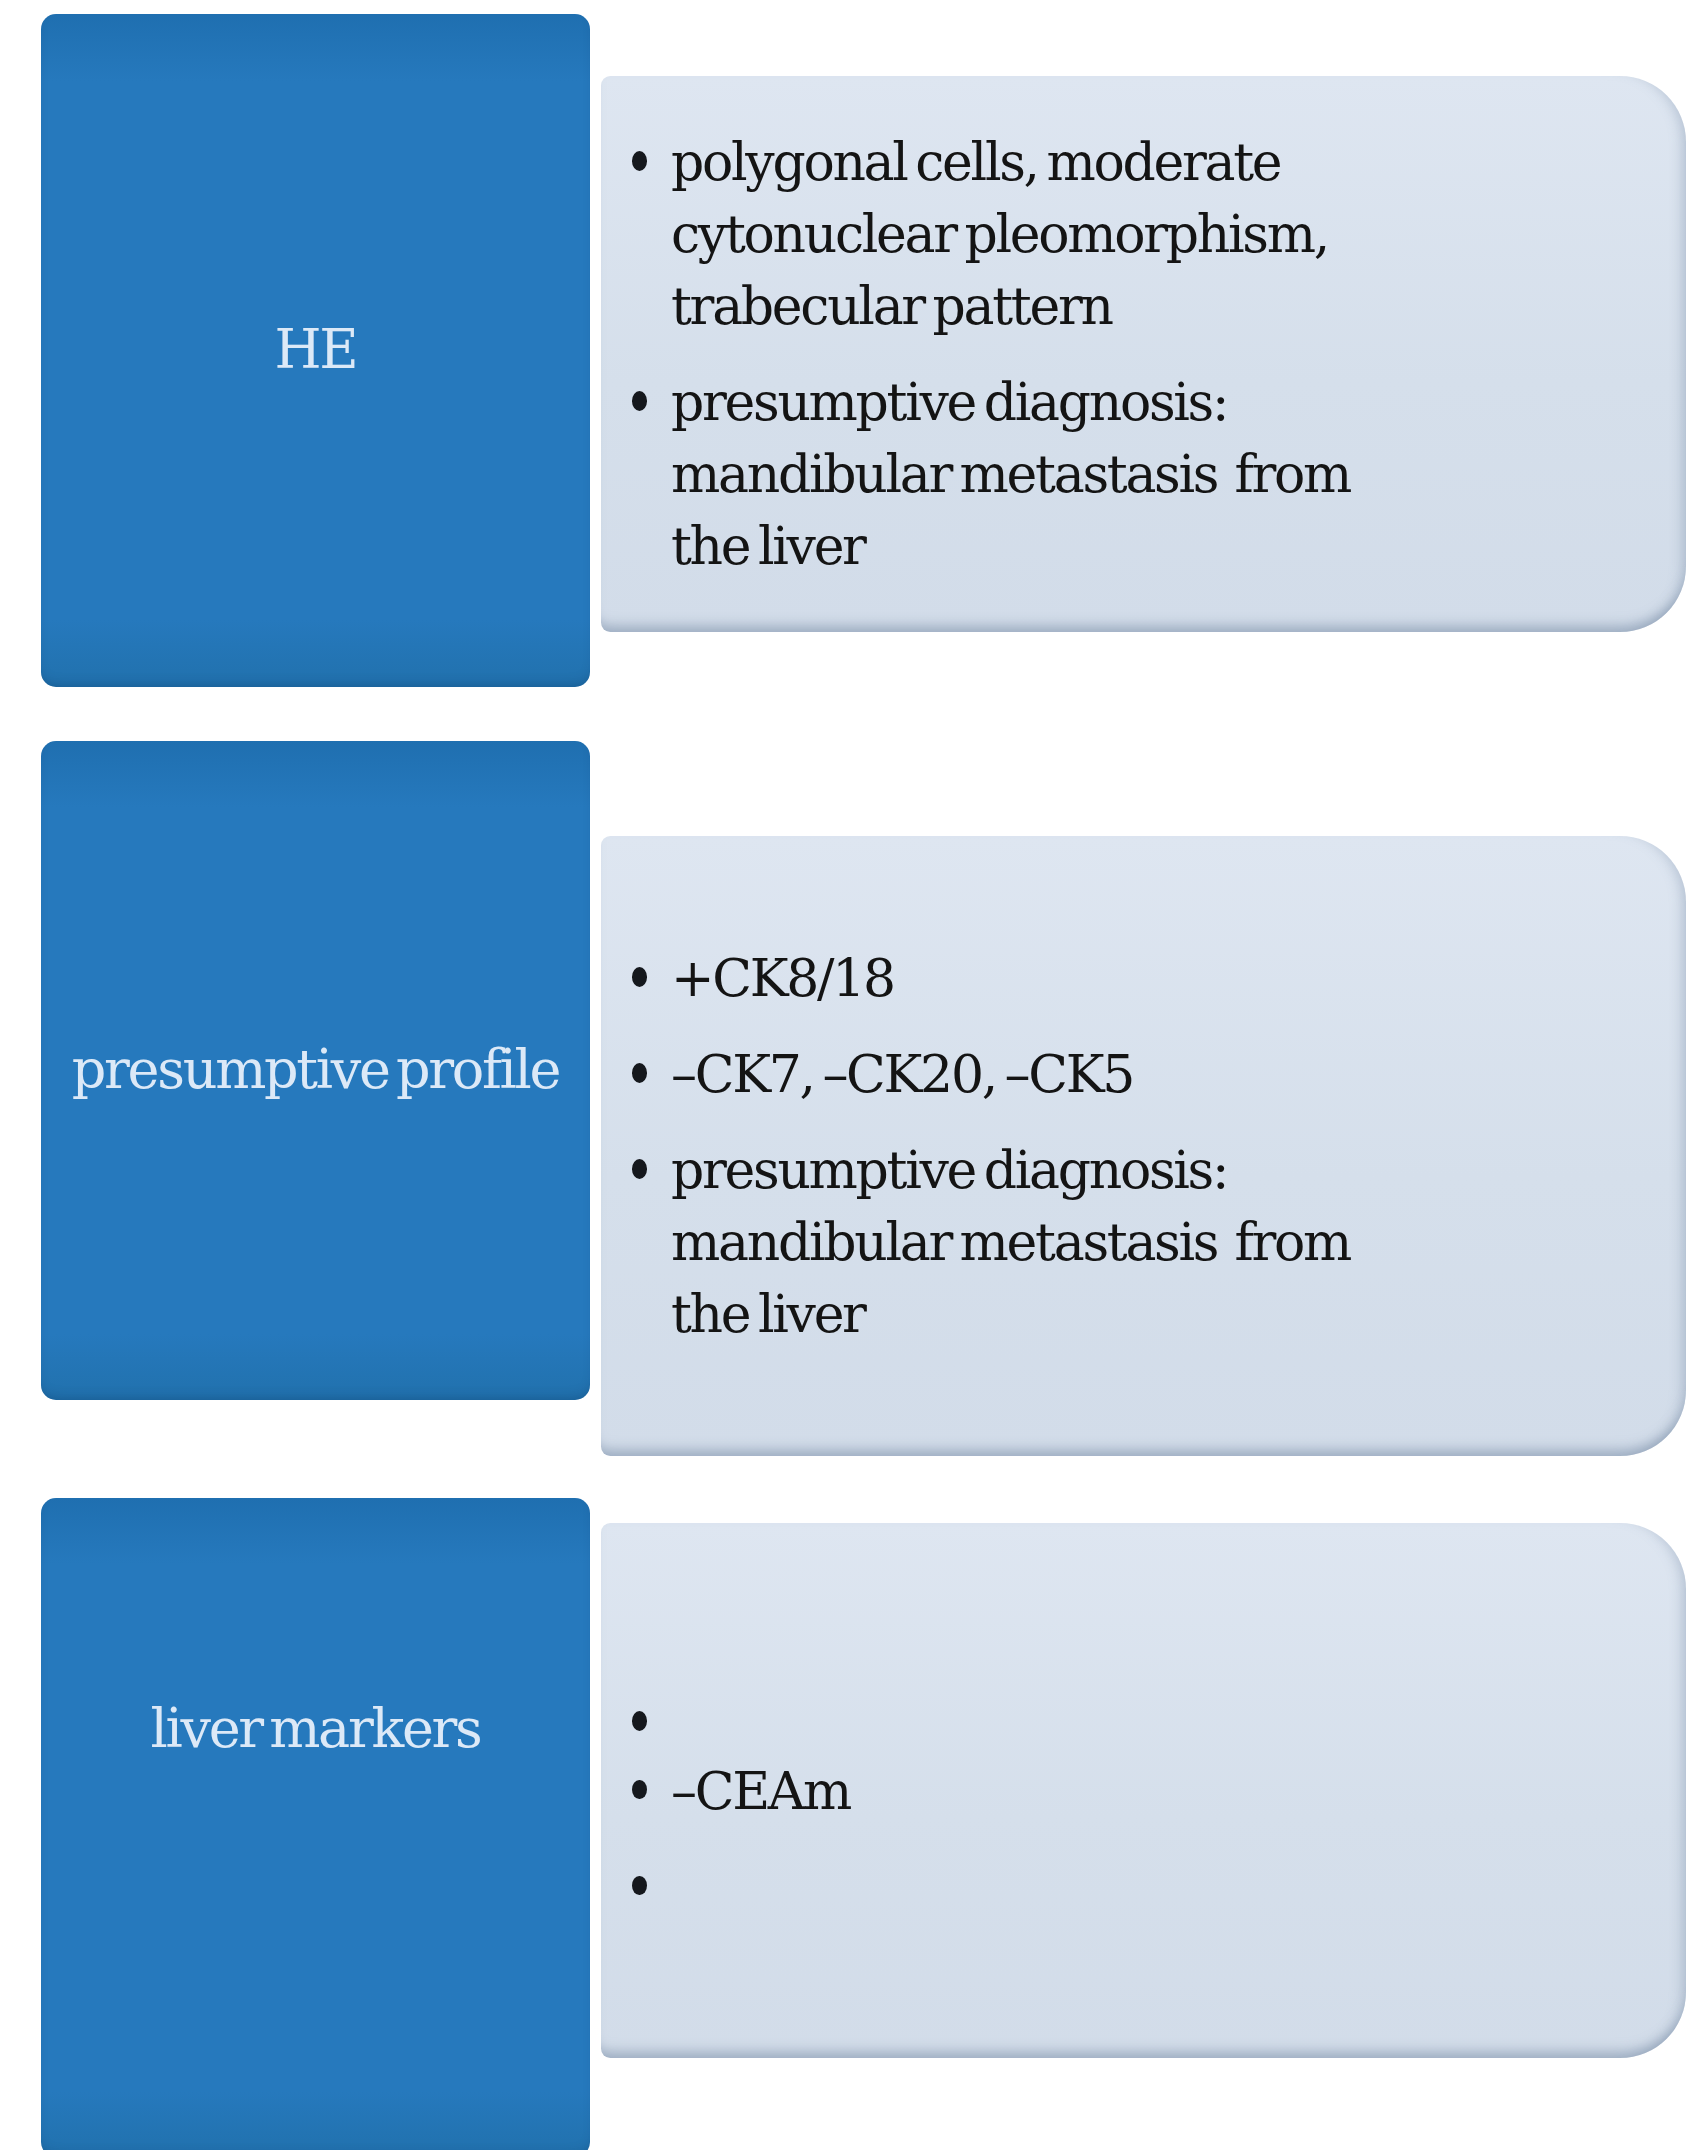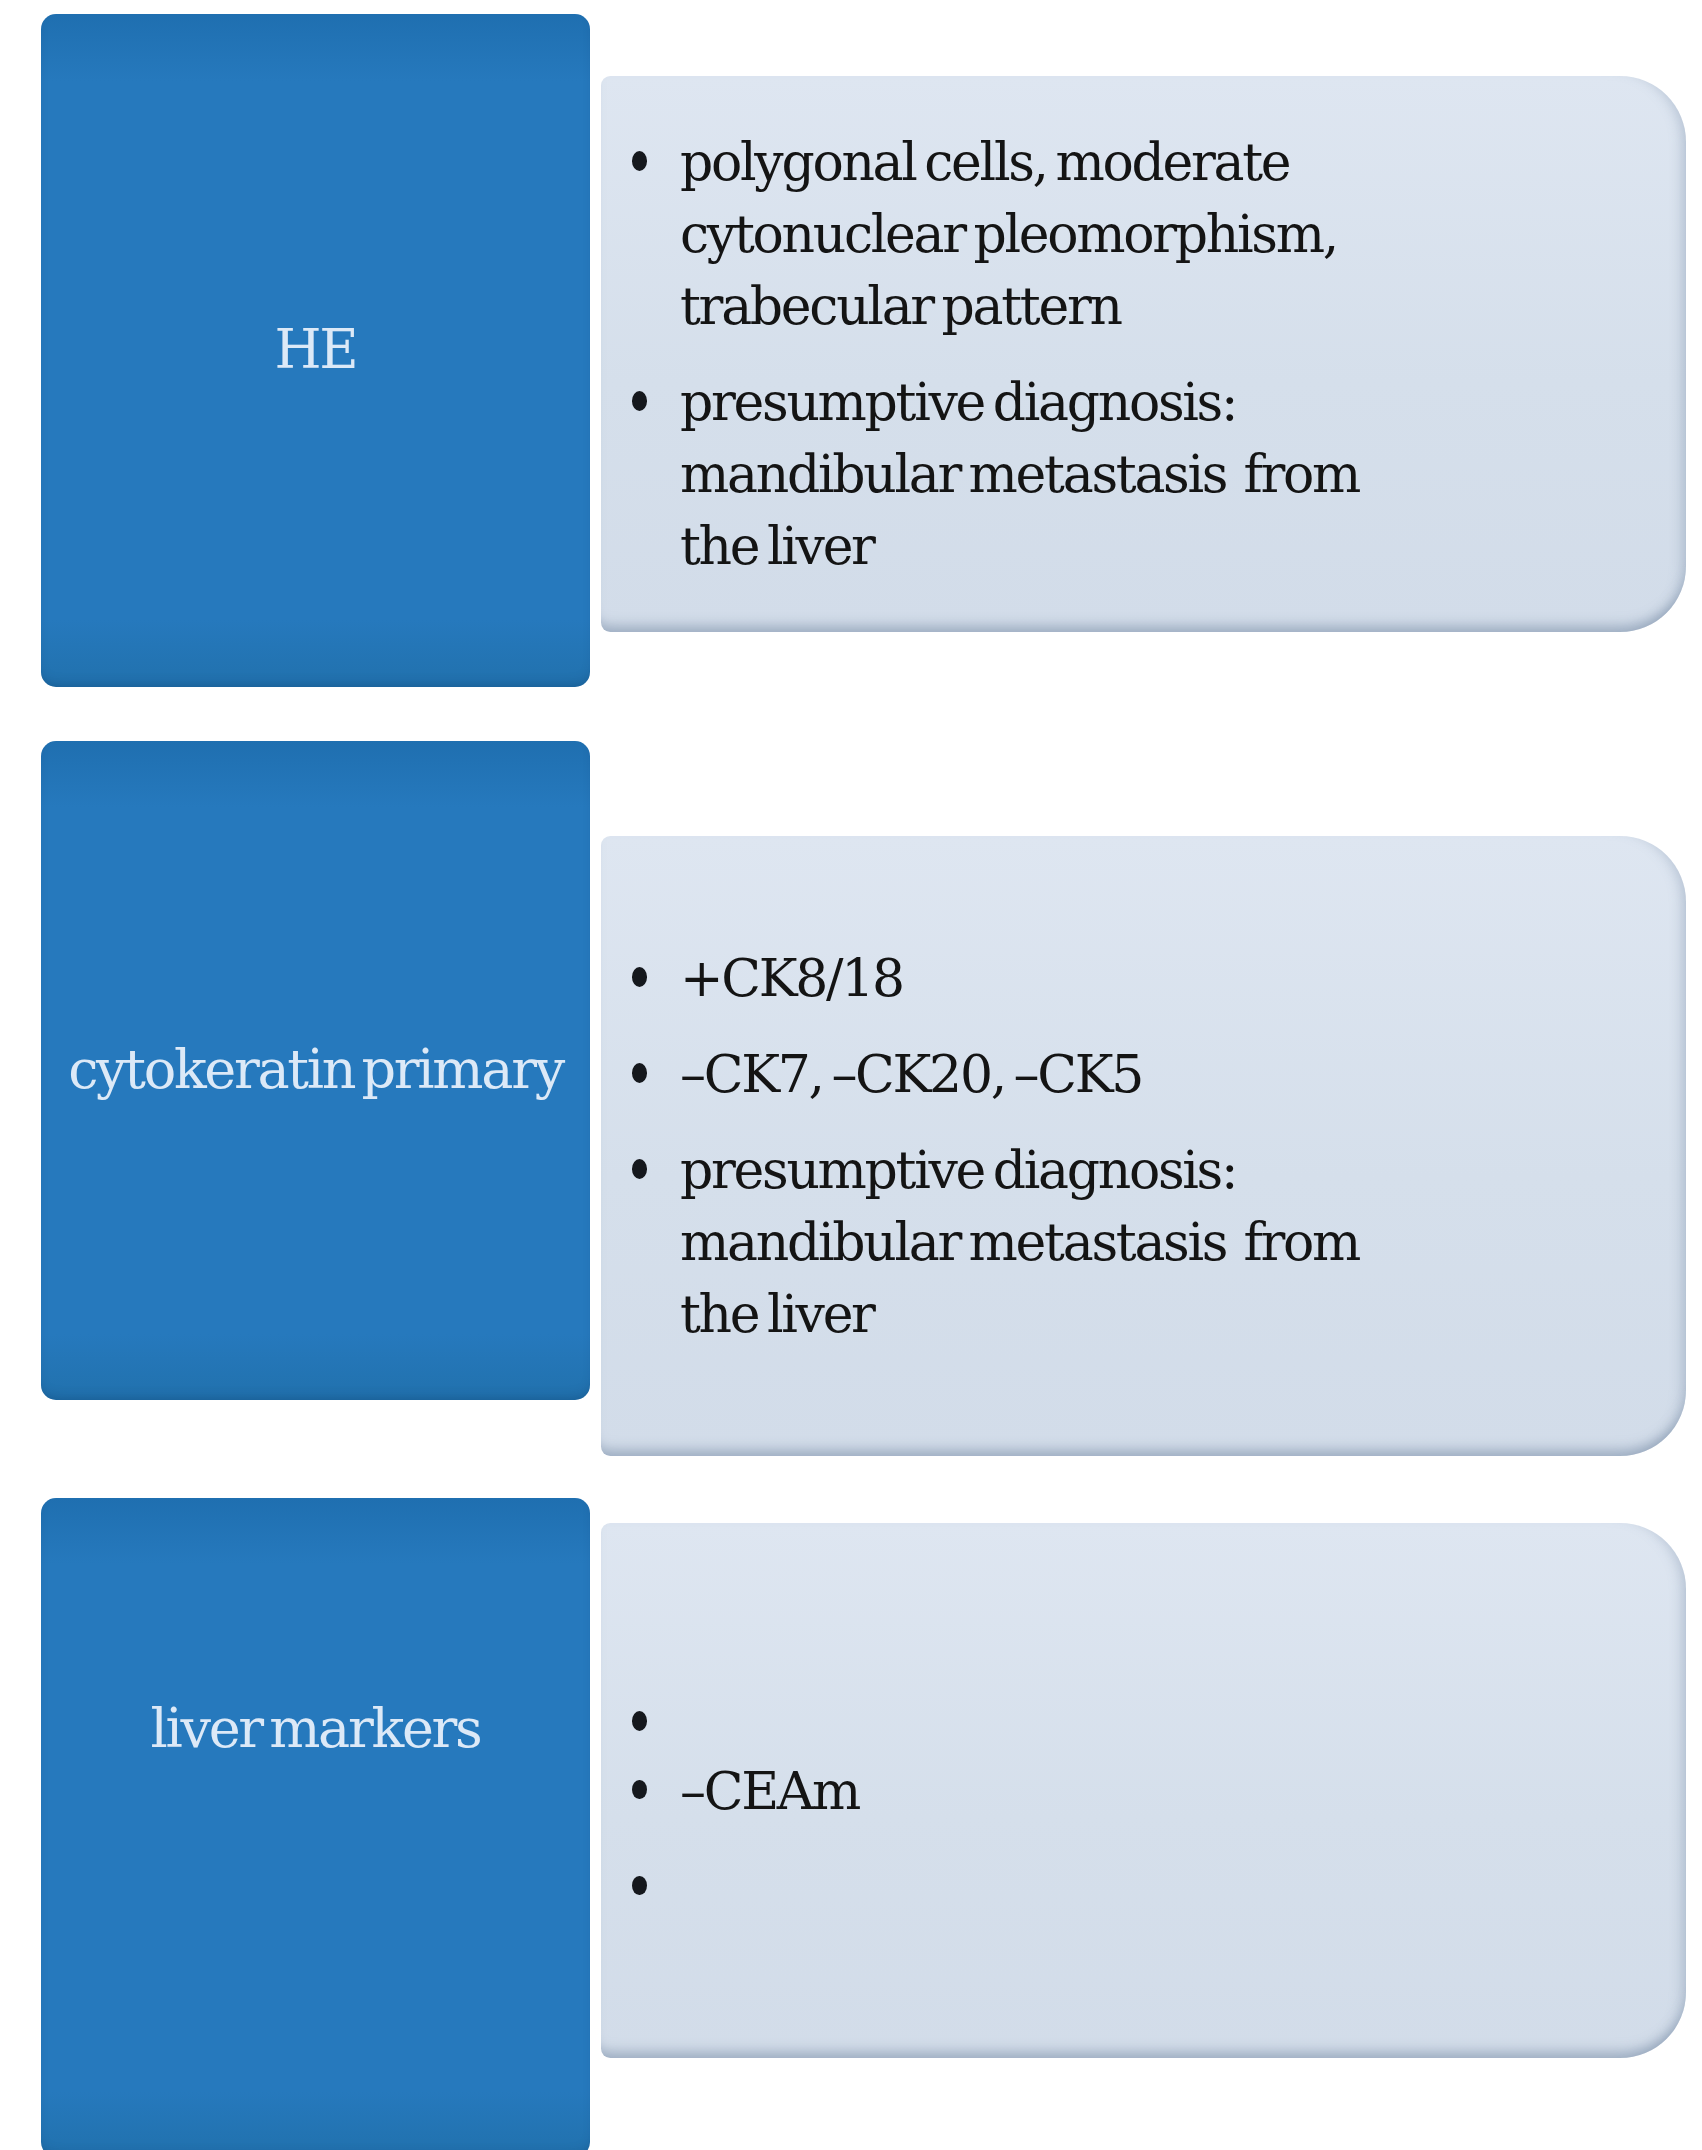--- a/index.html
+++ b/index.html
@@ -65,21 +65,21 @@
     justify-content: center;
     row-gap: 24px;
     padding: 9.4px 66px 9.4px 31px;
     box-sizing: border-box;
     z-index: 1;
   }
 
   .bullet-item {
     display: flex;
     align-items: flex-start;
-    column-gap: 33px;
+    column-gap: 24px;
   }
   .bullet-dot {
     flex: 0 0 auto;
     width: 15px;
     height: 19.7px;
     margin-top: 25px;
     border-radius: 50%;
     background: #15181d;
   }
   .bullet-text {
@@ -125,21 +125,21 @@
       <span class="bullet-text">–CK7, –CK20, –CK5</span>
     </div>
     <div class="bullet-item">
       <span class="bullet-dot"></span>
       <span class="bullet-text">presumptive diagnosis:
 mandibular metastasis  from
 the liver</span>
     </div>
   </div>
   <div class="label-box" style="top:741px; height:659px;">
-    <span class="label-text">cytokeratin primary</span>
+    <span class="label-text">presumptive profile</span>
   </div>
 
   <div class="content-box" style="top:1523px; height:535px;">
     <div class="bullet-item">
       <span class="bullet-dot"></span>
     </div>
     <div class="bullet-item">
       <span class="bullet-dot"></span>
       <span class="bullet-text">–CEAm</span>
     </div>

